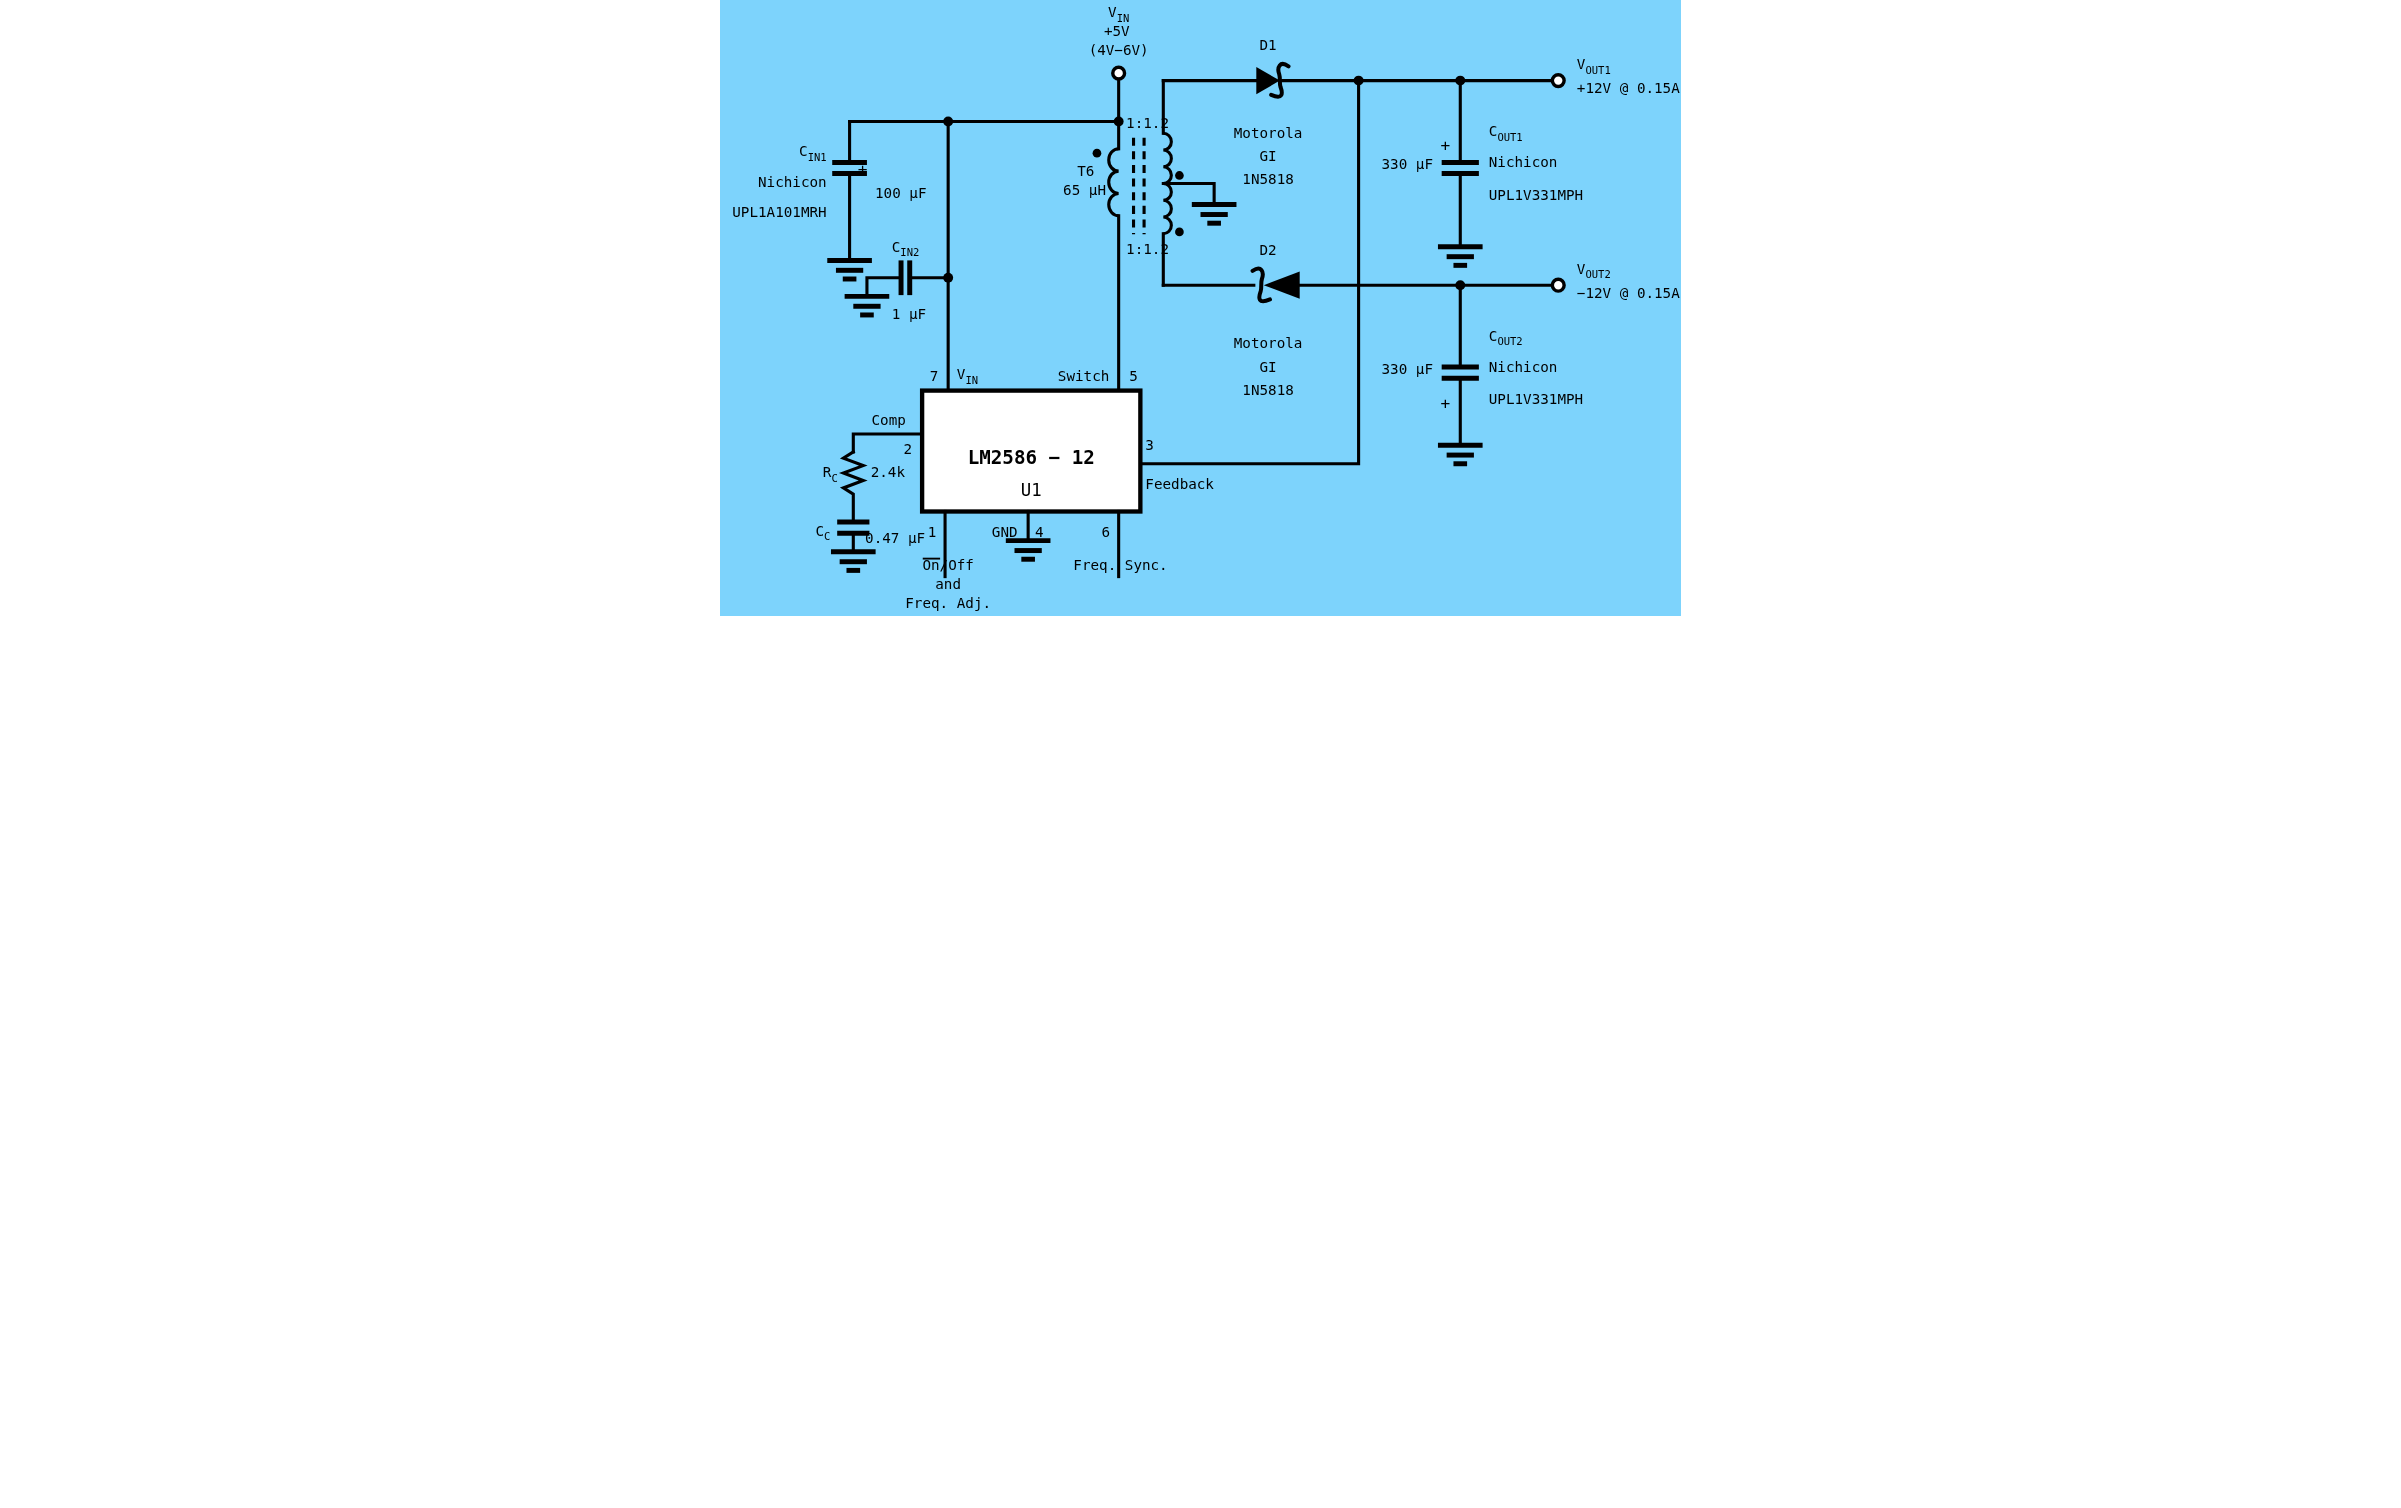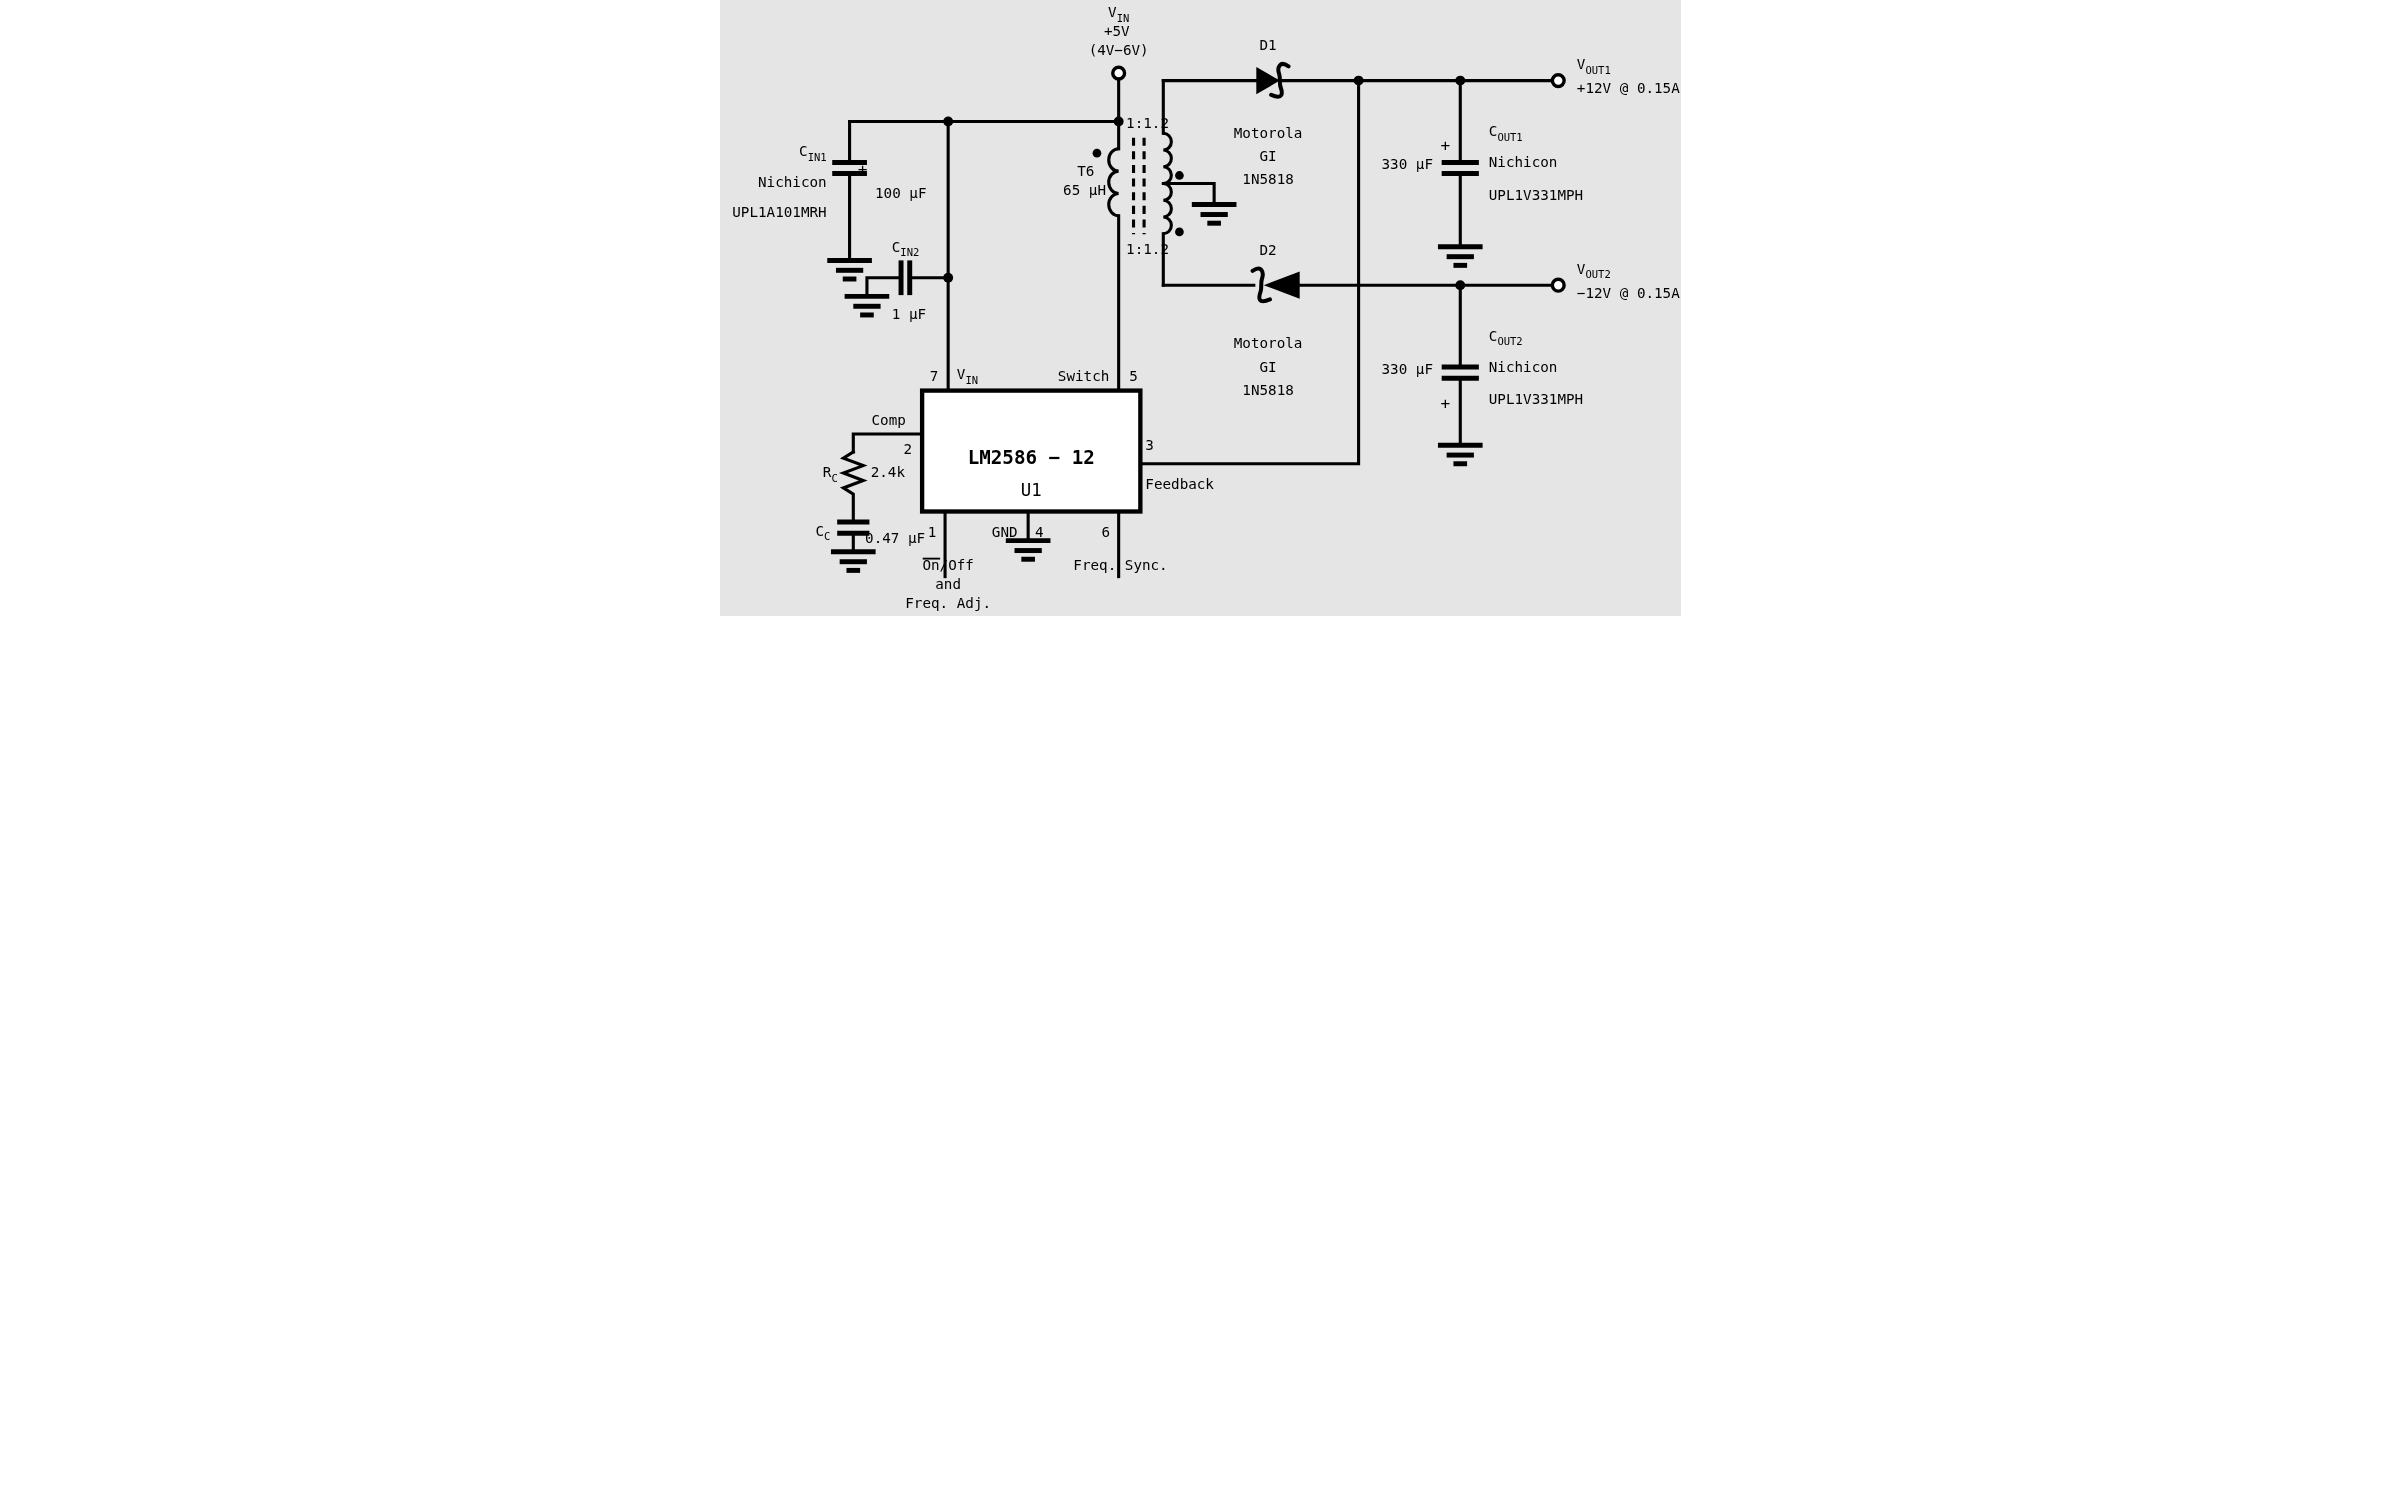--- a/index.html
+++ b/index.html
@@ -1,16 +1,16 @@
 <!DOCTYPE html>
 <html style="font-size:10px"><head>
 <meta charset="utf-8">
 <style>
   html,body{margin:0;padding:0;background:#ffffff;}
-  .sheet{width:100%;max-width:961px;margin:0 auto;background:#e5e5e5;}
+  .sheet{width:100%;max-width:961px;margin:0 auto;background:#7dd3fc;}
   svg{display:block;width:100%;height:auto;font-family:"DejaVu Sans Mono","Liberation Mono",monospace;}
   .w{stroke:#000;stroke-width:5;fill:none;stroke-linecap:square;}
   .thick{stroke:#000;stroke-width:8;fill:none;stroke-linecap:butt;}
   .box{fill:#fff;stroke:#000;stroke-width:7;}
   .coil{stroke:#000;stroke-width:5;fill:none;}
   .core{stroke:#000;stroke-width:5;fill:none;stroke-dasharray:13 9;}
   .scurve{stroke:#000;stroke-width:6.5;fill:none;stroke-linecap:round;}
   .tri{fill:#000;stroke:none;}
   .dot{fill:#000;stroke:none;}
   .term{fill:#fff;stroke:#000;stroke-width:5.5;}

